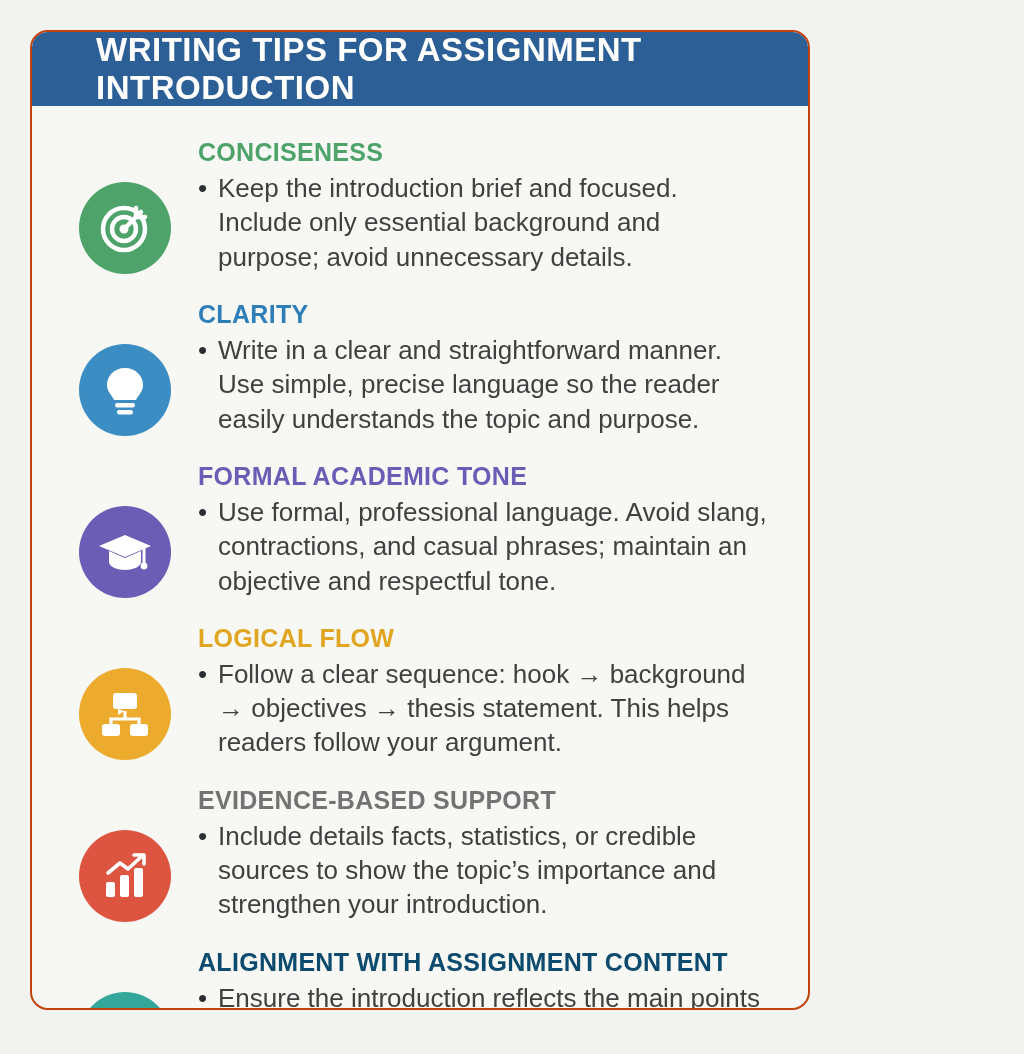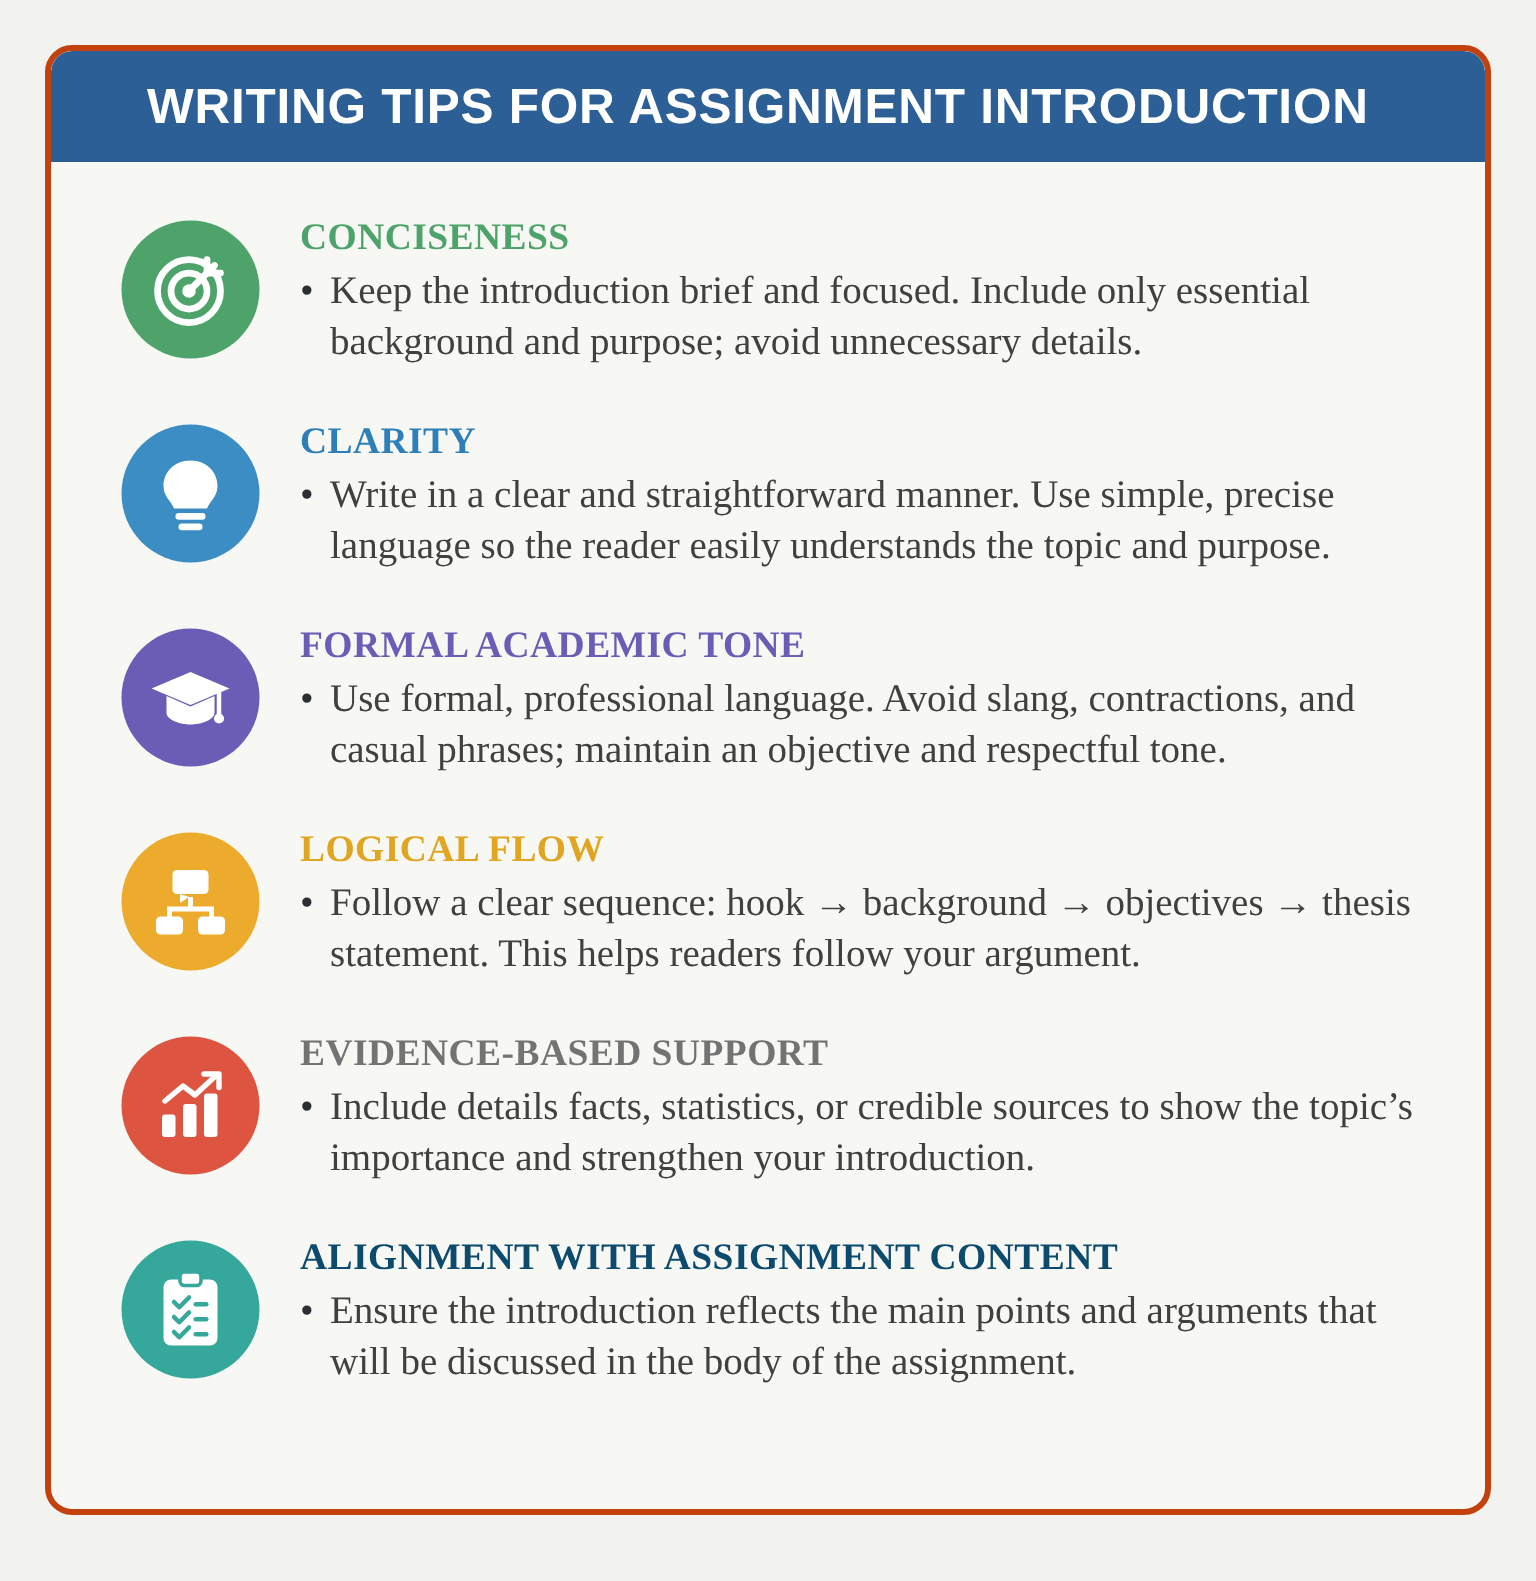--- a/index.html
+++ b/index.html
@@ -10,24 +10,24 @@
     width: 1024px;
     height: 1054px;
     background: #f2f3ef;
     font-family: "Liberation Sans", sans-serif;
     overflow: hidden;
   }
   .card {
     position: absolute;
     left: 30px;
     top: 30px;
-    width: 964px;
+    width: 780px;
     height: 980px;
     background: #f7f8f4;
-    border: 4px solid #c2410c;
+    border: 2px solid #c2410c;
     border-radius: 18px;
     box-sizing: border-box;
     overflow: hidden;
   }
   .header {
     height: 74px;
     background: #2b5f96;
     border-radius: 14px 14px 0 0;
     display: flex;
     align-items: center;
@@ -40,25 +40,24 @@
     font-weight: bold;
     letter-spacing: 0.5px;
     font-family: "Liberation Sans", sans-serif;
     text-transform: uppercase;
   }
   .tips {
     padding: 22px 0 0 0;
   }
   .tip {
     display: flex;
-    align-items: center;
+    align-items: flex-end;
     padding: 0 40px 0 38px;
     margin-bottom: 16px;
     min-height: 120px;
-    font-family: Liberation Serif, serif;
   }
   .icon-wrap {
     flex: 0 0 110px;
     display: flex;
     justify-content: center;
     padding-top: 6px;
   }
   .icon-circle {
     width: 92px;
     height: 92px;

